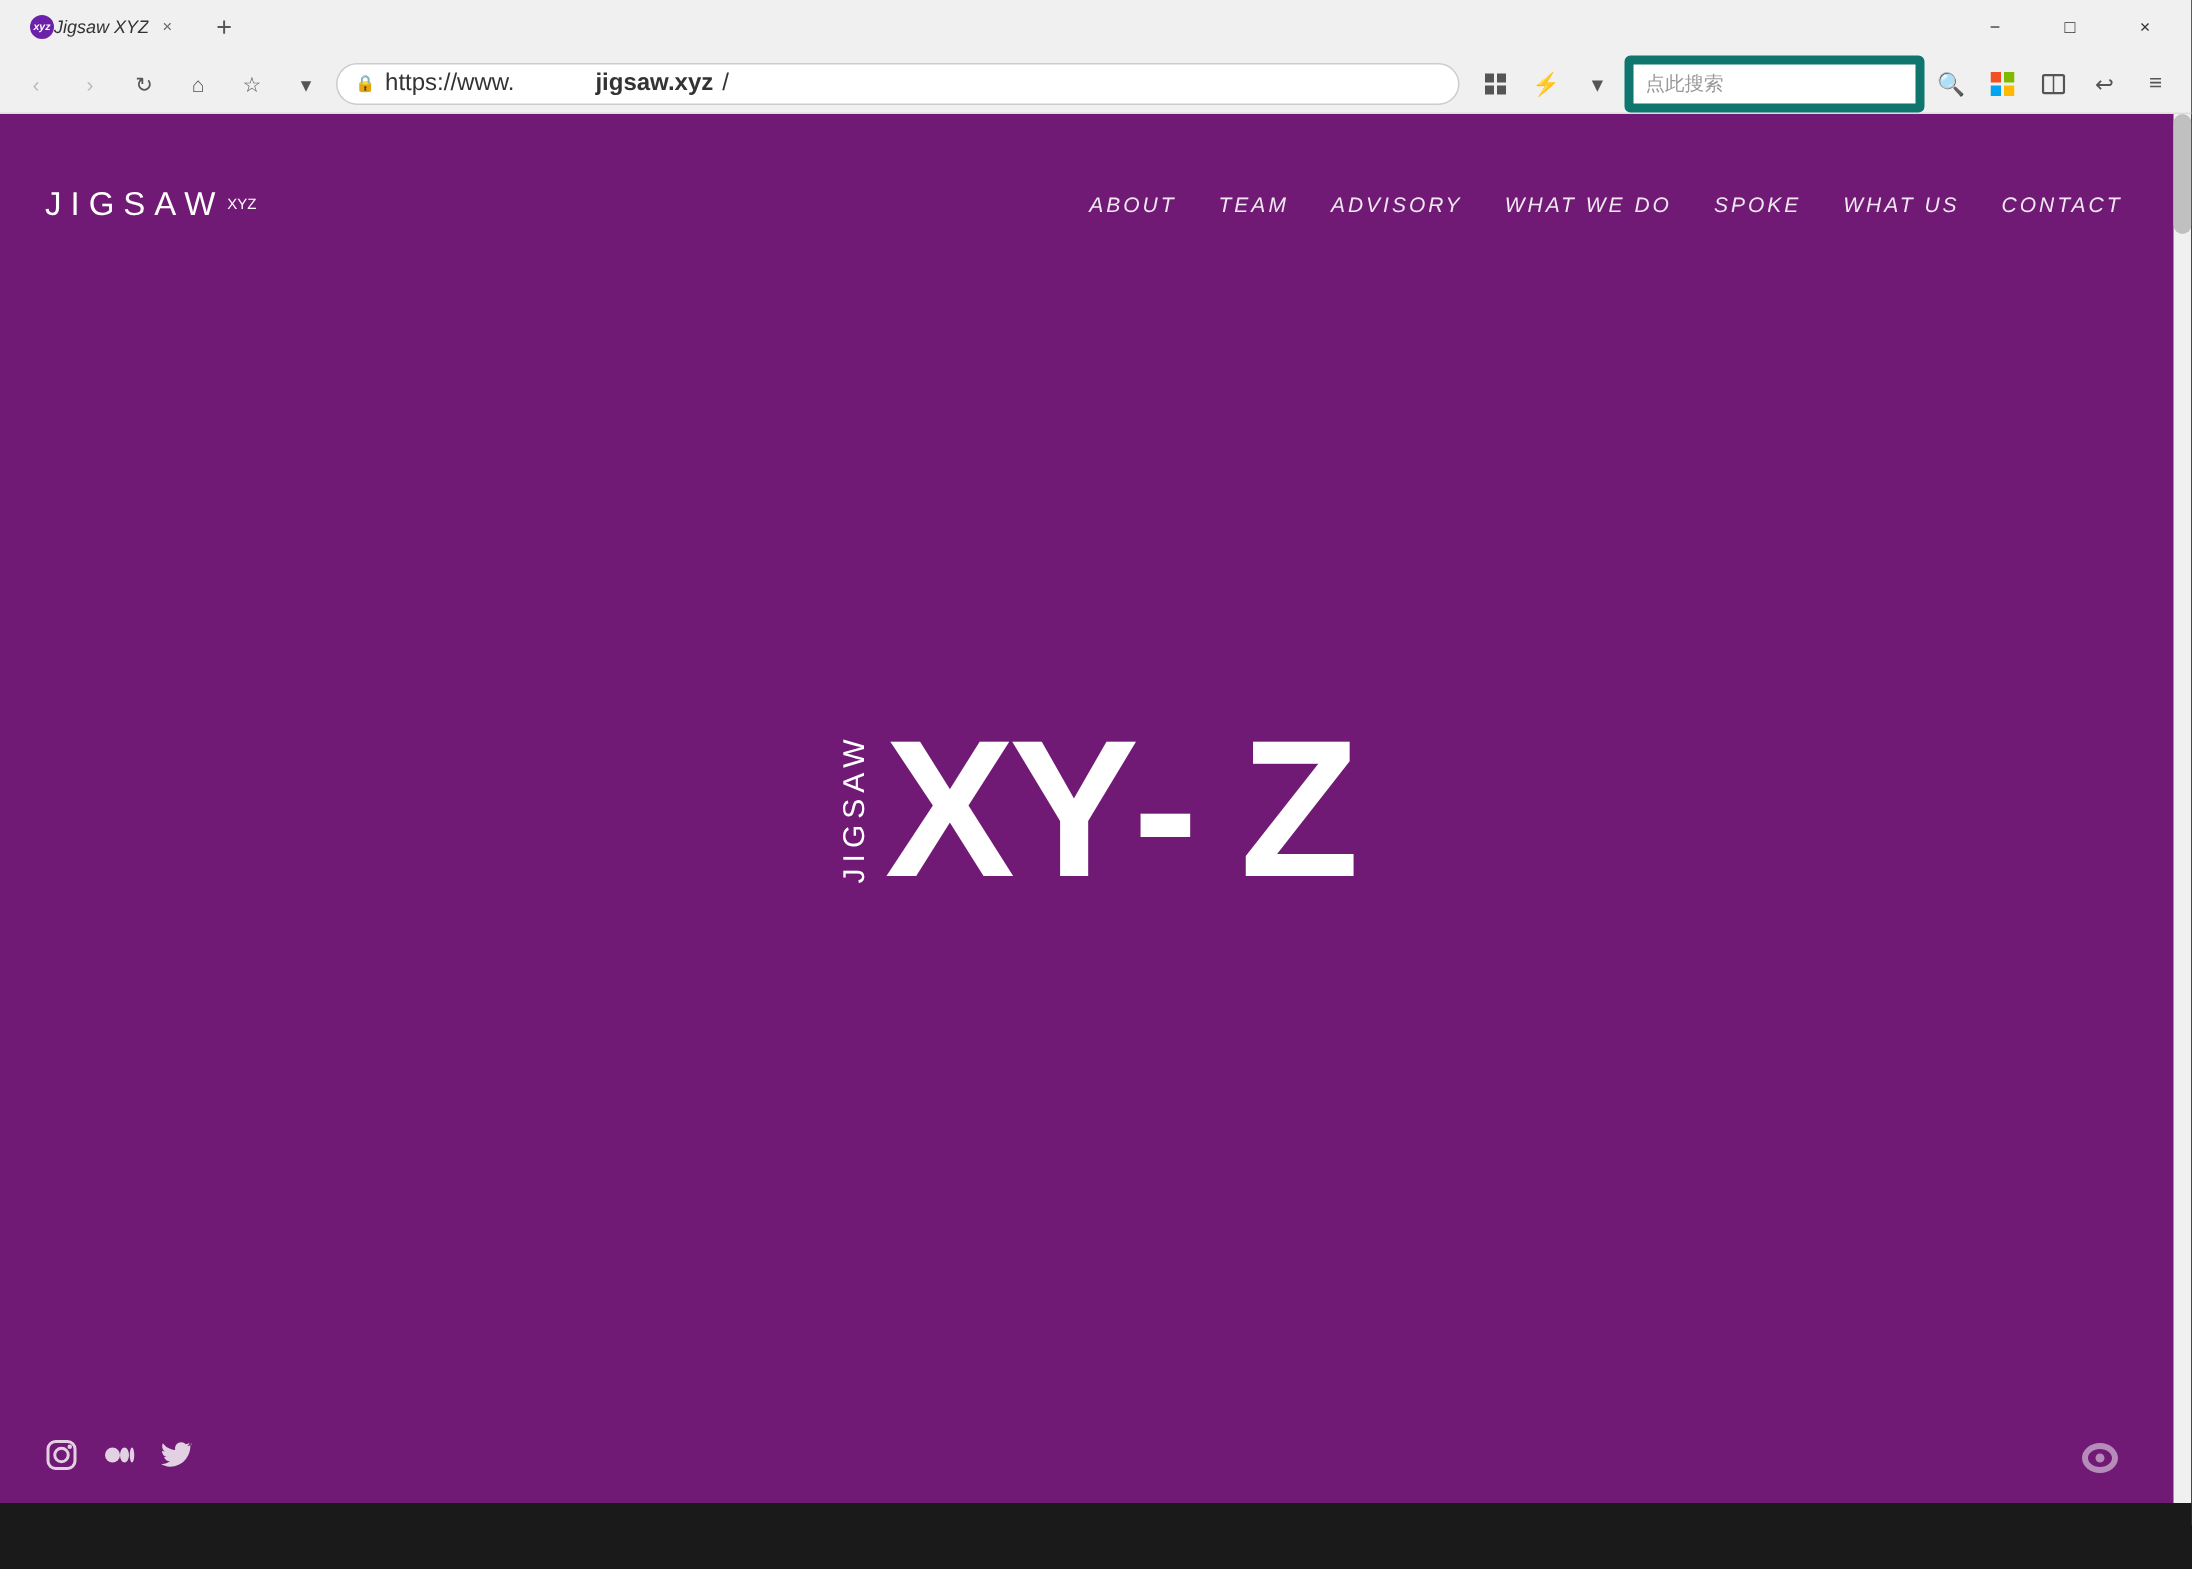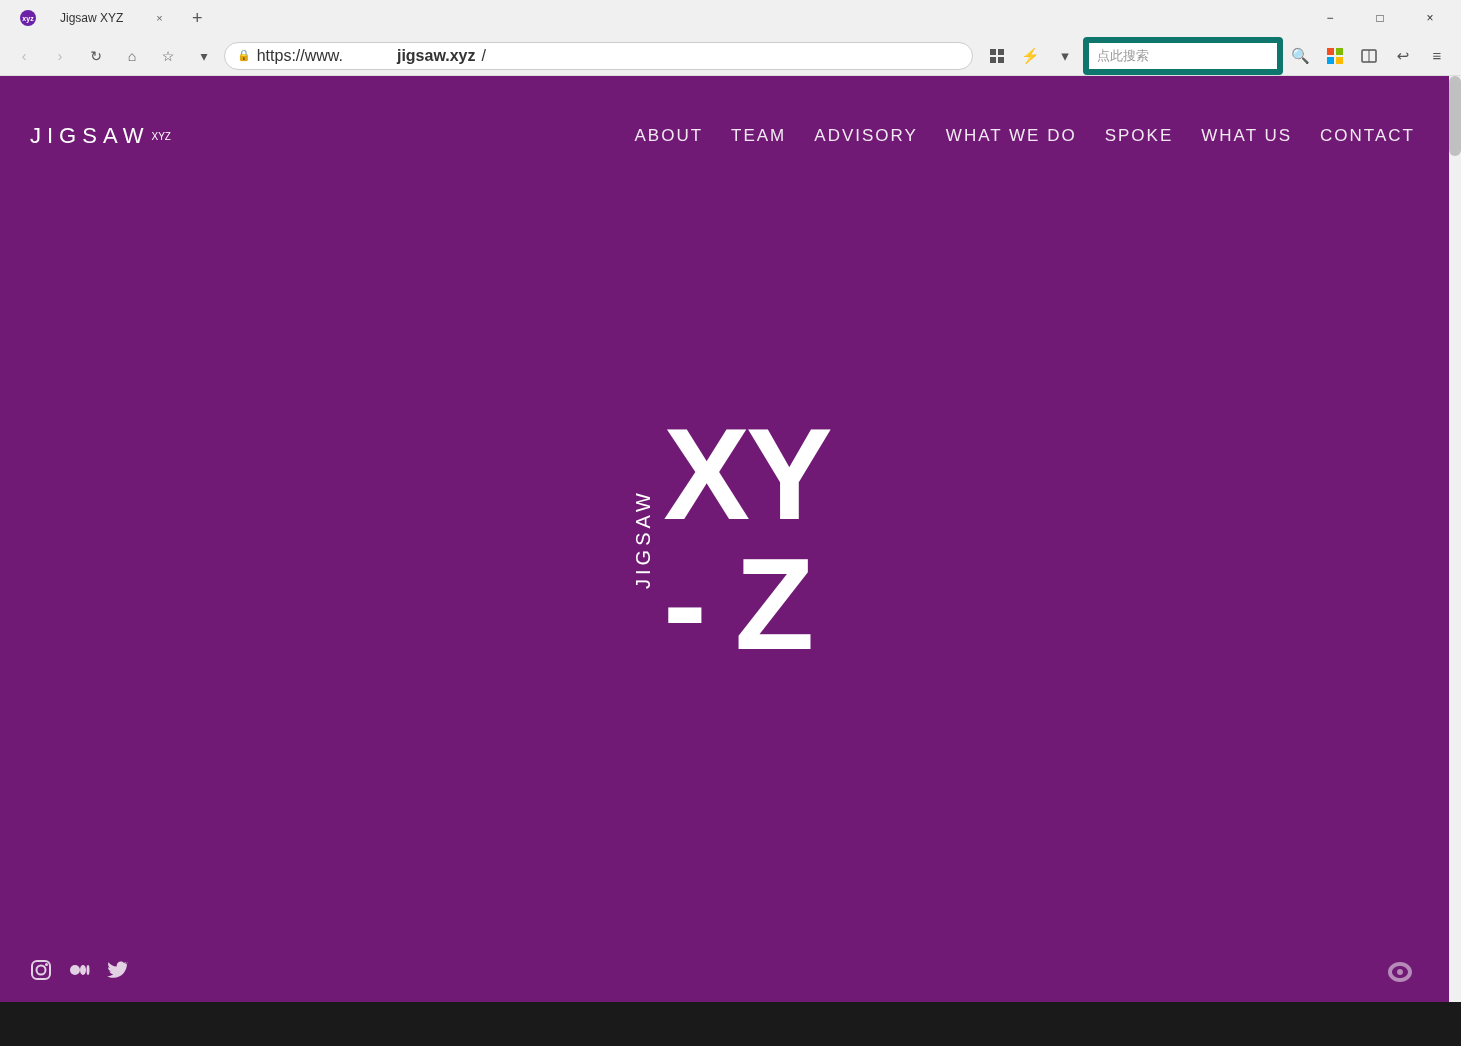--- a/index.html
+++ b/index.html
@@ -22,22 +22,23 @@
 
     .tab {
       display: flex;
       align-items: center;
       background: #f0f0f0;
       height: 30px;
       padding: 0 12px;
       border-radius: 8px 8px 0 0;
       font-size: 13px;
       color: #333;
-      gap: 24px;
+      gap: 0;
       max-width: 220px;
+      font-style: italic;
     }
 
     .tab-favicon {
       width: 16px;
       height: 16px;
       background: #6b21a8;
       border-radius: 50%;
       display: flex;
       align-items: center;
       justify-content: center;
@@ -226,26 +227,27 @@
 
     .site-nav {
       display: flex;
       align-items: center;
       gap: 28px;
     }
 
     .site-nav-item {
       color: white;
       text-decoration: none;
-      font-size: 17px;
+      font-size: 14px;
       letter-spacing: 2px;
       font-weight: 400;
       font-family: 'Arial', sans-serif;
       cursor: pointer;
       opacity: 0.9;
+      font-style: italic;
     }
 
     
     .site-hero {
       position: absolute;
       top: 0;
       left: 0;
       right: 0;
       bottom: 0;
       display: flex;
@@ -272,21 +274,21 @@
       transform: rotate(180deg);
       color: white;
       font-size: 20px;
       font-weight: 300;
       letter-spacing: 4px;
       font-family: 'Arial', sans-serif;
     }
 
     .hero-xyz-large {
       display: flex;
-      flex-direction: column;
+      flex-direction: row;
       align-items: flex-start;
     }
 
     .hero-xy {
       color: white;
       font-size: 130px;
       font-weight: 700;
       line-height: 1;
       letter-spacing: -4px;
       font-family: 'Arial', sans-serif;

